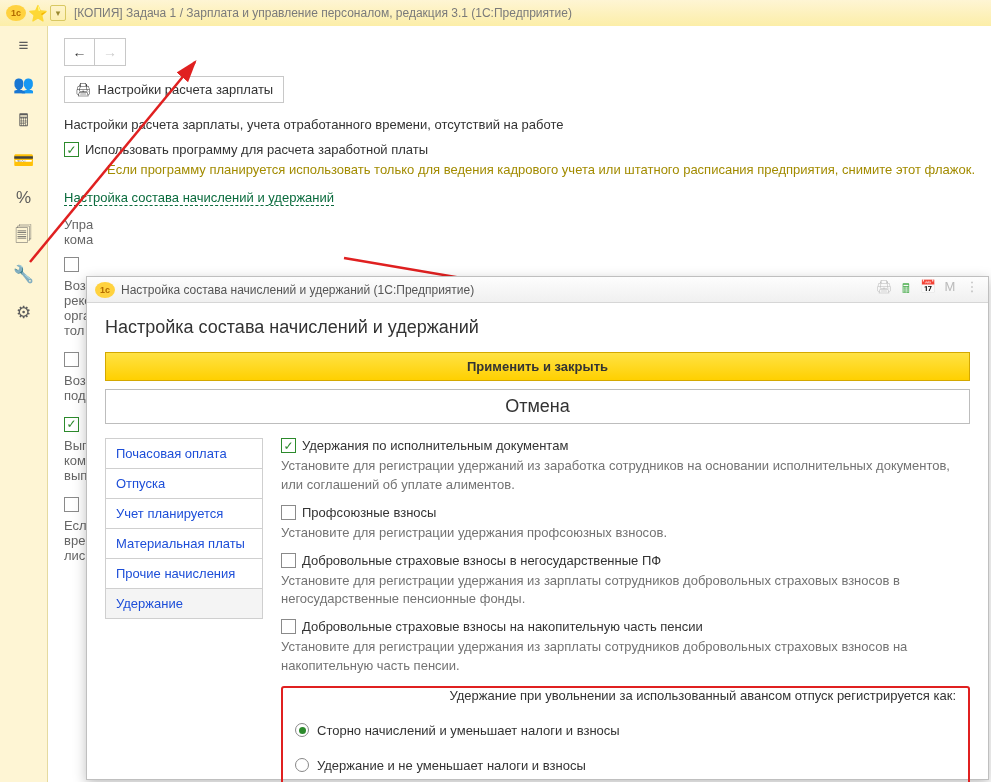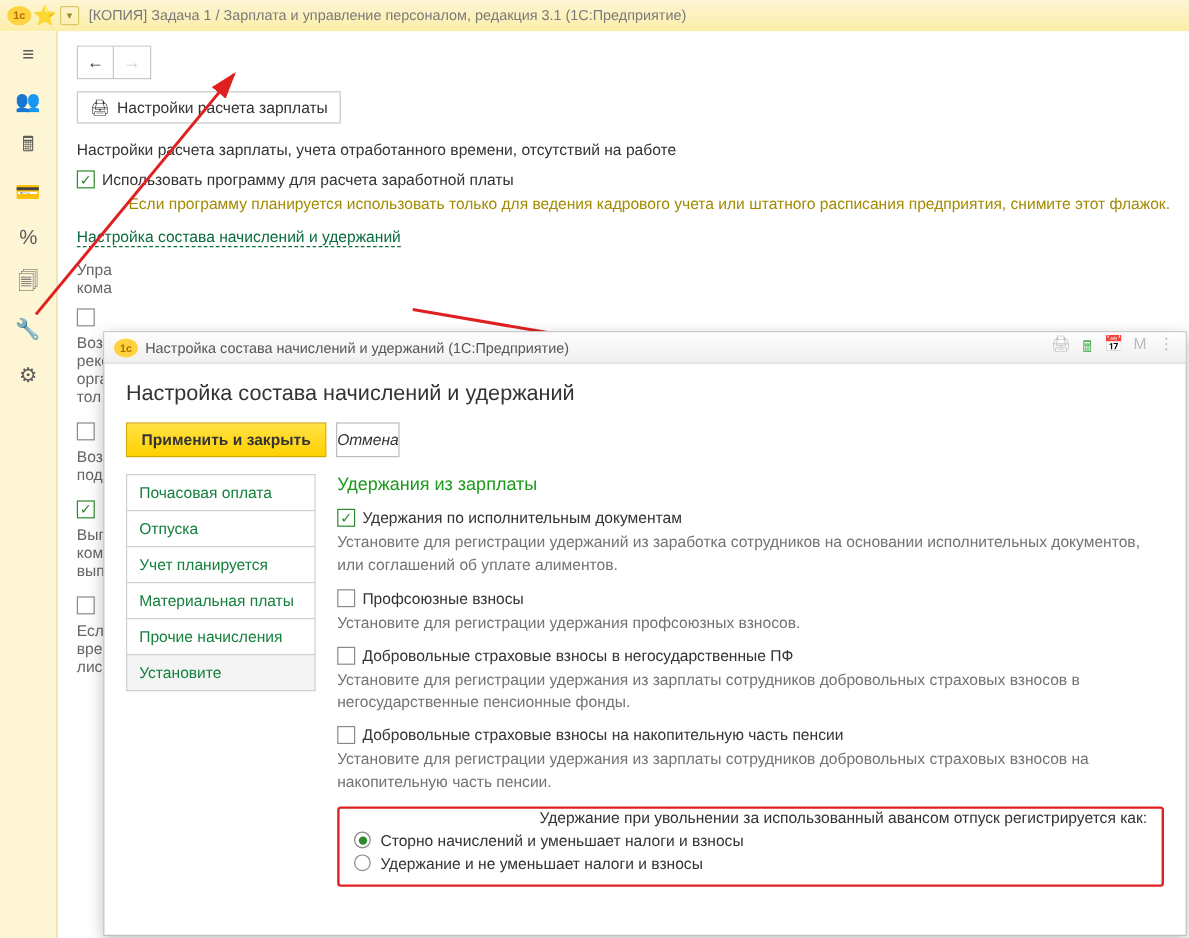--- a/index.html
+++ b/index.html
@@ -23,34 +23,34 @@
 .chk.checked { color: #2c8a2c; border-color: #2c8a2c; }
 .hint { color: #a28b00; font-size: 13px; line-height: 1.45; margin-bottom: 10px; text-align: right; }
 .link { color: #0a6b3d; text-decoration: none; border-bottom: 1px dashed #0a6b3d; font-size: 13px; }
 .cut { color: #666; font-size: 13px; margin-top: 12px; }
 .dialog { position: absolute; left: 86px; top: 276px; width: 903px; height: 504px; background: #fff; border: 1px solid #bfbfbf; box-shadow: 0 4px 12px rgba(0,0,0,.25); }
 .dialog-title { height: 26px; background: linear-gradient(#fdfdfd, #f0f0f0); border-bottom: 1px solid #d6d6d6; display: flex; align-items: center; padding: 0 8px; color: #555; font-size: 12px; }
 .dialog-title-icons { margin-left: auto; display: flex; gap: 6px; color: #bababa; font-size: 13px; }
 .dialog-title .tb-ico { width:16px; display:inline-flex; justify-content:center; }
 .dialog-body { padding: 14px 18px; }
 .dialog-h1 { font-size: 18px; color: #333; margin-bottom: 14px; font-weight: normal; }
-.btn-row { display: flex; gap: 8px; margin-bottom: 14px; }
+.btn-row { display: flex; gap: 8px; margin-bottom: 14px; flex-direction: column; }
 .btn-primary { background: linear-gradient(#ffe245, #ffd000); border: 1px solid #d4a800; padding: 6px 12px; font-weight: bold; color: #333; cursor: pointer; font-size: 13px; }
-.btn-secondary { background: #fff; border: 1px solid #bdbdbd; padding: 6px 0; color: #333; cursor: pointer; font-size: 13px; font-style: italic; }
+.btn-secondary { background: #fff; border: 1px solid #bdbdbd; padding: 6px 0; color: #333; cursor: pointer; font-size: 18px; }
 .dialog-cols { display: flex; gap: 18px; }
 .tabs { width: 158px; }
-.tab { border: 1px solid #cfcfcf; border-bottom: none; padding: 7px 10px; font-size: 13px; color: #15803d; cursor: pointer; background: #fff; }
+.tab { border: 1px solid #cfcfcf; border-bottom: none; padding: 7px 10px; font-size: 13px; color: #1d4ed8; cursor: pointer; background: #fff; }
 .tab:last-child { border-bottom: 1px solid #cfcfcf; }
 .tab.active { background: #f4f4f4; }
 .tab-content { flex: 1; }
 .section-h { color: #1a9a1a; font-size: 15px; margin-bottom: 12px; }
 .opt-block { margin-bottom: 10px; }
 .opt-hint { color: #737373; font-size: 13px; line-height: 1.45; margin-top: 4px; }
 .radio-group { border: 2px solid #e02020; border-radius: 3px; padding: 0 12px 10px; margin-top: 8px; text-align: right; }
-.radio-row { display: flex; align-items: center; gap: 8px; margin-top: 4px; }
+.radio-row { display: flex; align-items: center; gap: 8px; margin-top: 20px; }
 .radio { width: 14px; height: 14px; border: 1px solid #888; border-radius: 50%; display: inline-flex; align-items: center; justify-content: center; }
 .radio.sel::after { content: ""; width: 7px; height: 7px; background: #2c8a2c; border-radius: 50%; }
 .tb-ico-green { color:#4caf50; }
 .tb-ico-red { color:#e06060; }
 svg.arrow { position:absolute; overflow:visible; }
 </style>
 </head>
 <body>
 
 <div class="titlebar">
@@ -159,24 +159,23 @@
       <button class="btn-primary">Применить и закрыть</button>
       <button class="btn-secondary">Отмена</button>
     </div>
     <div class="dialog-cols">
       <div class="tabs">
         <div class="tab">Почасовая оплата</div>
         <div class="tab">Отпуска</div>
         <div class="tab">Учет планируется</div>
         <div class="tab">Материальная платы</div>
         <div class="tab">Прочие начисления</div>
-        <div class="tab active">Установите</div>
+        <div class="tab active">Удержание</div>
       </div>
       <div class="tab-content">
-        <div class="section-h">Удержания из зарплаты</div>
 
         <div class="opt-block">
           <div class="chk-row">
             <span class="chk checked">✓</span>
             <span>Удержания по исполнительным документам</span>
           </div>
           <div class="opt-hint">Установите для регистрации удержаний из заработка сотрудников на основании исполнительных документов, или соглашений об уплате алиментов.</div>
         </div>
 
         <div class="opt-block">

